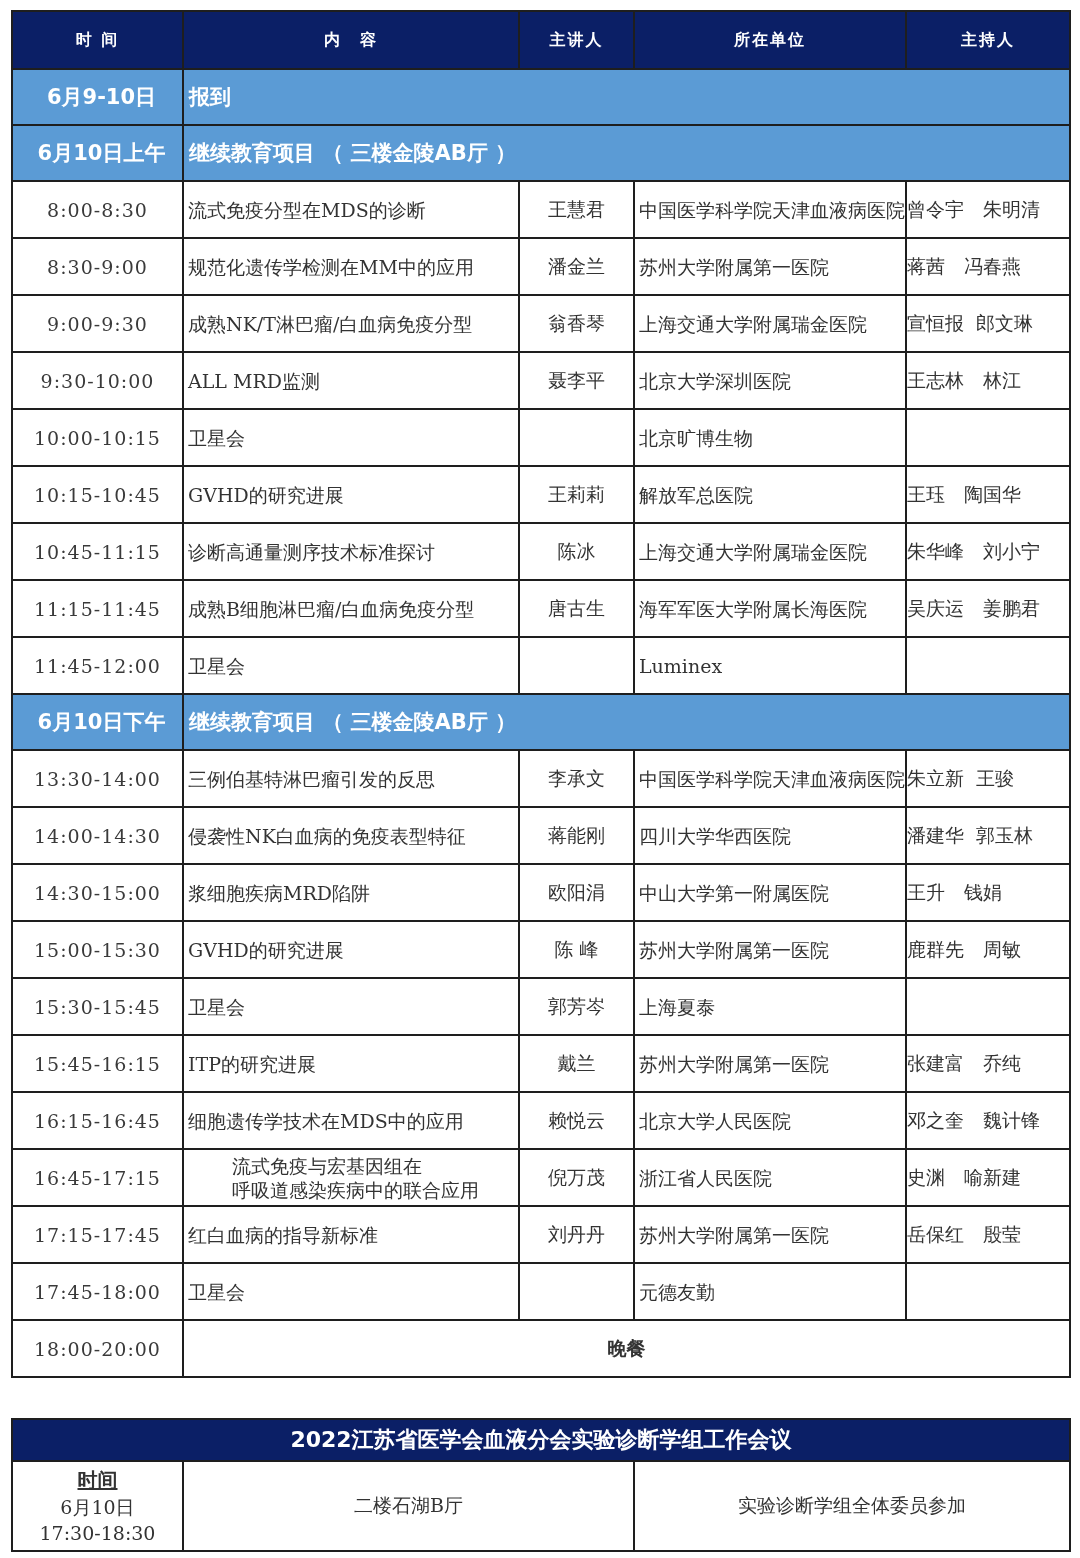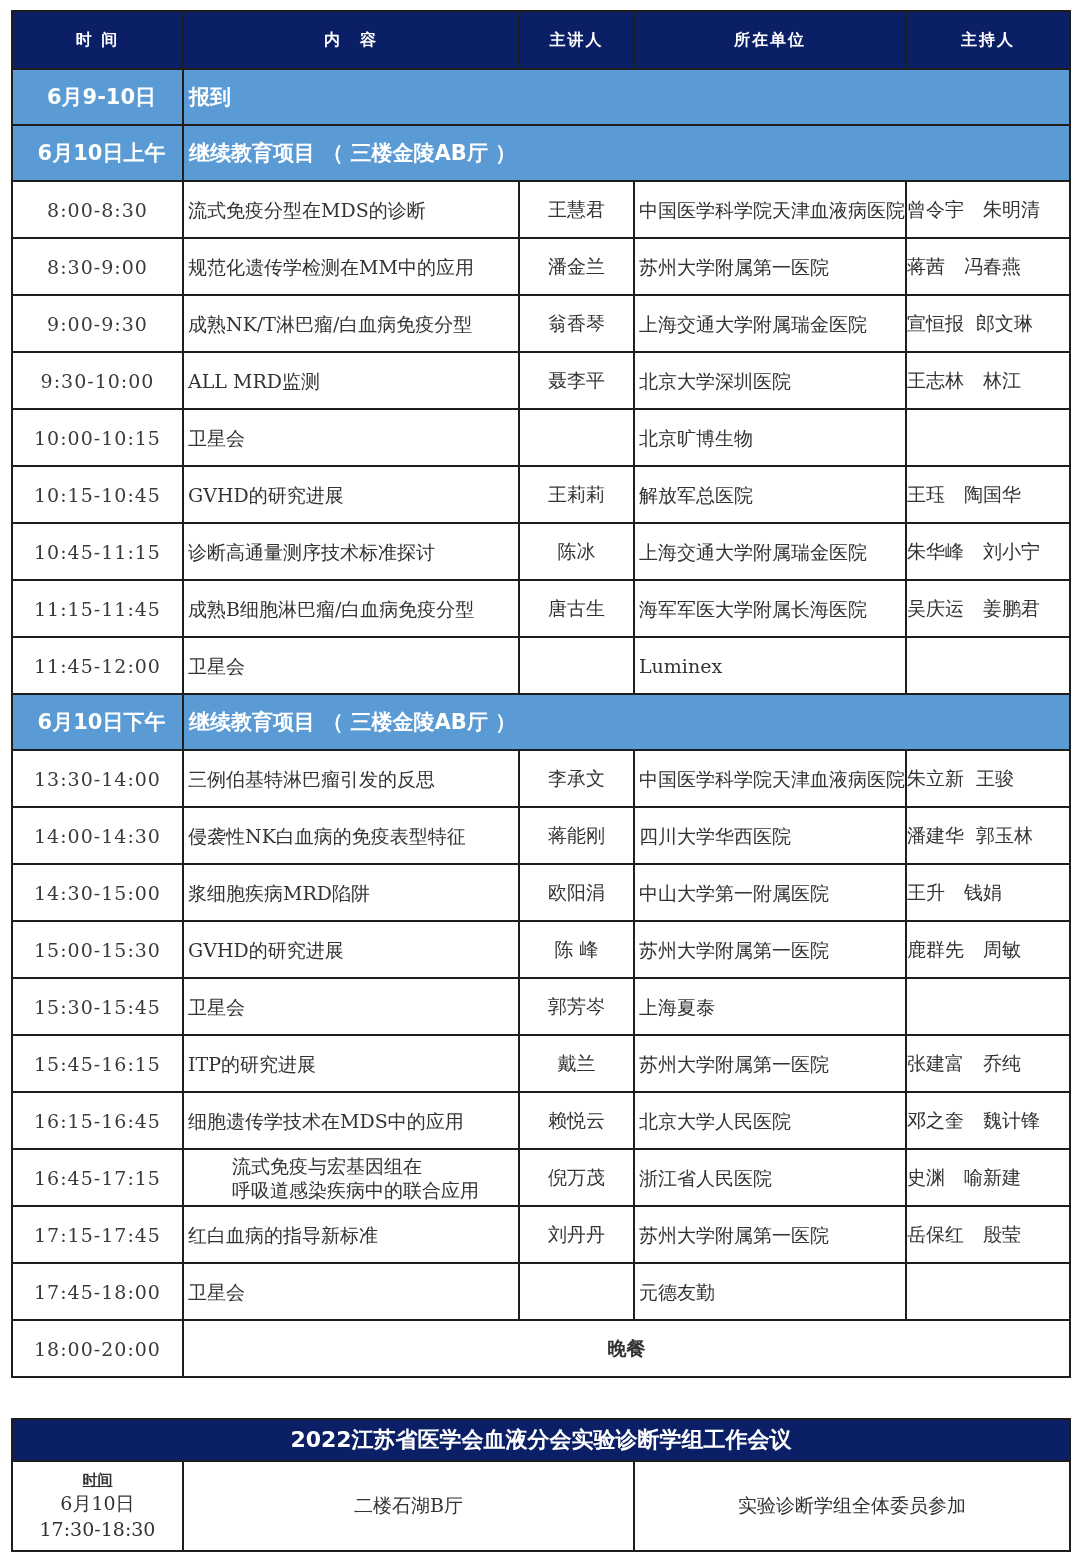--- a/index.html
+++ b/index.html
@@ -21,21 +21,21 @@
   .row td.c { padding-left: 4px; text-align: left; line-height: 24px; }
   .row td.s { text-align: center; }
   .row td.u { padding-left: 4px; text-align: left; line-height: 24px; }
   .row td.h { text-align: left; word-spacing: 6px; white-space: pre; }
   .row td.dinner { text-align: center; font-weight: bold; }
   .meet { position: absolute; left: 11px; top: 1418px; width: 1058px; border-collapse: collapse; table-layout: fixed; }
   .meet td { border: 2px solid #1e1e1e; padding: 0; font-size: 19px; color: #333; }
   .meet .title td { background: #0b1f66; color: #fff; height: 40px; text-align: center; font-weight: bold; font-size: 22px;
                     font-family: "DejaVu Sans", "Liberation Sans", sans-serif; }
   .meet .body td { height: 88px; text-align: center; }
-  .meet .tlabel { font-weight: bold; text-decoration: underline; font-family: "DejaVu Sans", "Liberation Sans", sans-serif; font-size: 15px; display: block; }
+  .meet .tlabel { font-weight: bold; text-decoration: underline; font-family: "DejaVu Sans", "Liberation Sans", sans-serif; font-size: 20px; display: block; }
   .meet .tline { display: block; line-height: 26px; }
 </style>
 </head>
 <body>
 
 <table class="sched">
   <colgroup>
     <col class="col-time">
       <col class="col-content">
       <col class="col-speaker">

